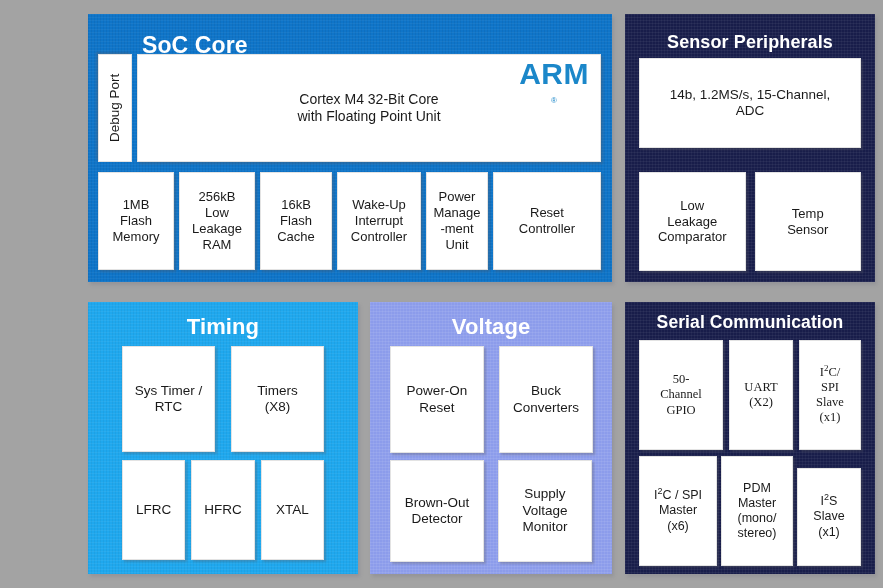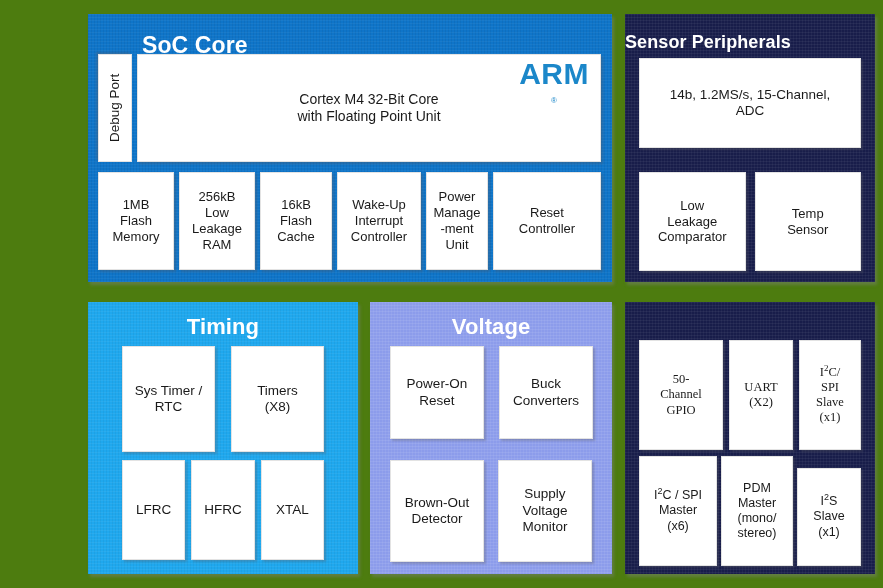--- a/index.html
+++ b/index.html
@@ -13,21 +13,21 @@
     height: 588px;
     font-family: "Liberation Sans", sans-serif;
     position: relative;
     overflow: hidden;
   }
 
   #canvas {
     position: relative;
     width: 883px;
     height: 588px;
-    background: #4d7c0f;
+    background: #a3a3a3;
   }
 
   
   .panel {
     position: absolute;
     box-sizing: border-box;
     padding: 0;
     box-shadow: 2px 3px 3px rgba(130,130,140,0.40);
   }
   .panel-title {
@@ -117,20 +117,21 @@
     left: 625px; top: 14px; width: 250px; height: 268px;
     background: #181d4a;
     background-image:
       linear-gradient(rgba(255,255,255,0.05) 1px, transparent 1px),
       linear-gradient(90deg, rgba(255,255,255,0.04) 1px, transparent 1px);
     background-size: 3px 3px, 3px 3px;
   }
   #sensor-peripherals .panel-title {
     position: absolute;
     left: 0; right: 0; top: 19px;
+    text-align: center;
     font-size: 18px;
   }
   #sp-adc {
     position: absolute;
     left: 14px; top: 44px; right: 14px; height: 90px;
     font-size: 13.5px;
   }
   .sp-row2 {
     position: absolute;
     left: 14px; top: 158px; right: 14px; height: 99px;
@@ -180,21 +181,21 @@
     background-size: 3px 3px, 3px 3px;
   }
   #voltage .panel-title {
     position: absolute;
     left: 0; right: 0; top: 14px;
     text-align: center;
     font-size: 22px;
   }
   .vt-row1 {
     position: absolute;
-    left: 20px; top: 44px; right: 19px; height: 93px;
+    left: 20px; top: 44px; right: 19px; height: 107px;
     display: flex;
     gap: 15px;
   }
   .vt-row1 .blk { flex: 1 1 0; font-size: 13.5px; }
   .vt-row2 {
     position: absolute;
     left: 20px; top: 158px; right: 20px; height: 102px;
     display: flex;
     gap: 14px;
   }
@@ -400,20 +401,21 @@
         <span>
             <div>Supply</div>
             <div>Voltage</div>
             <div>Monitor</div>
           </span>
       </div>
     </div>
   </section>
 
   <section class="panel" id="serial-comm">
+    <div class="panel-title">Serial Communication</div>
 
     <div class="sc-row1">
       <div class="blk sc-a">
         <span>
             <div>50-</div>
             <div>Channel</div>
             <div>GPIO</div>
           </span>
       </div>
       <div class="blk sc-b">

